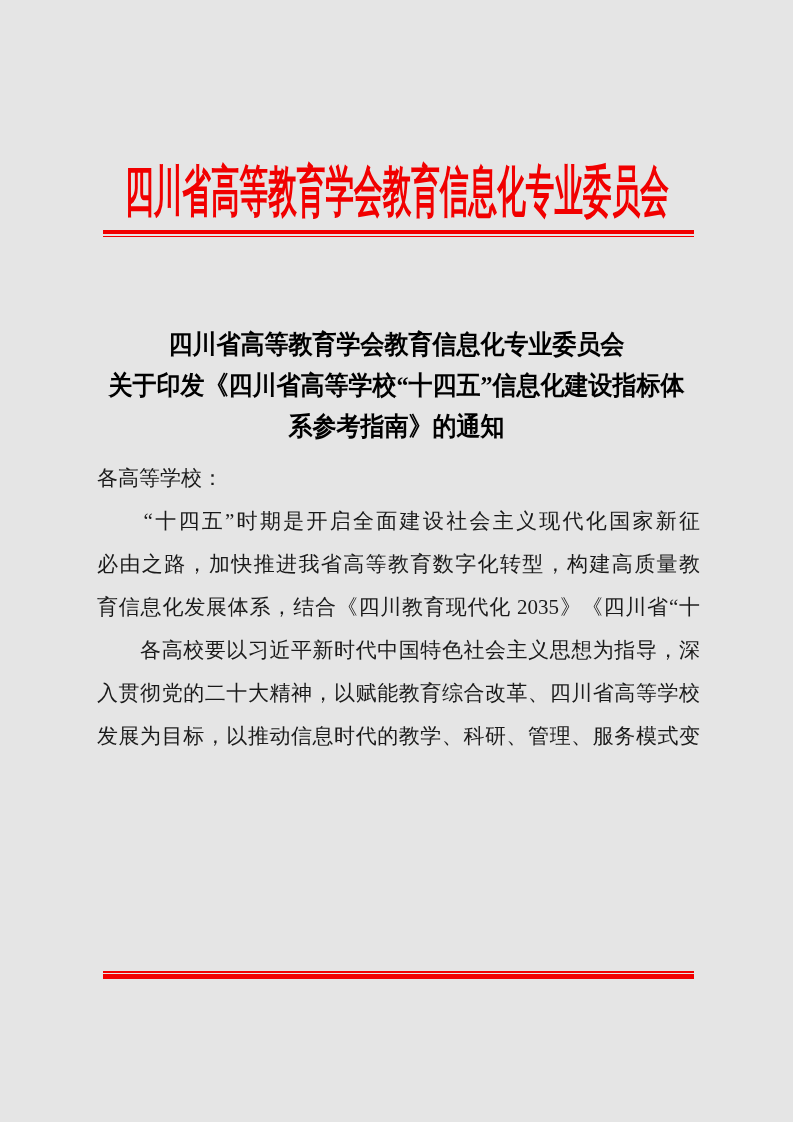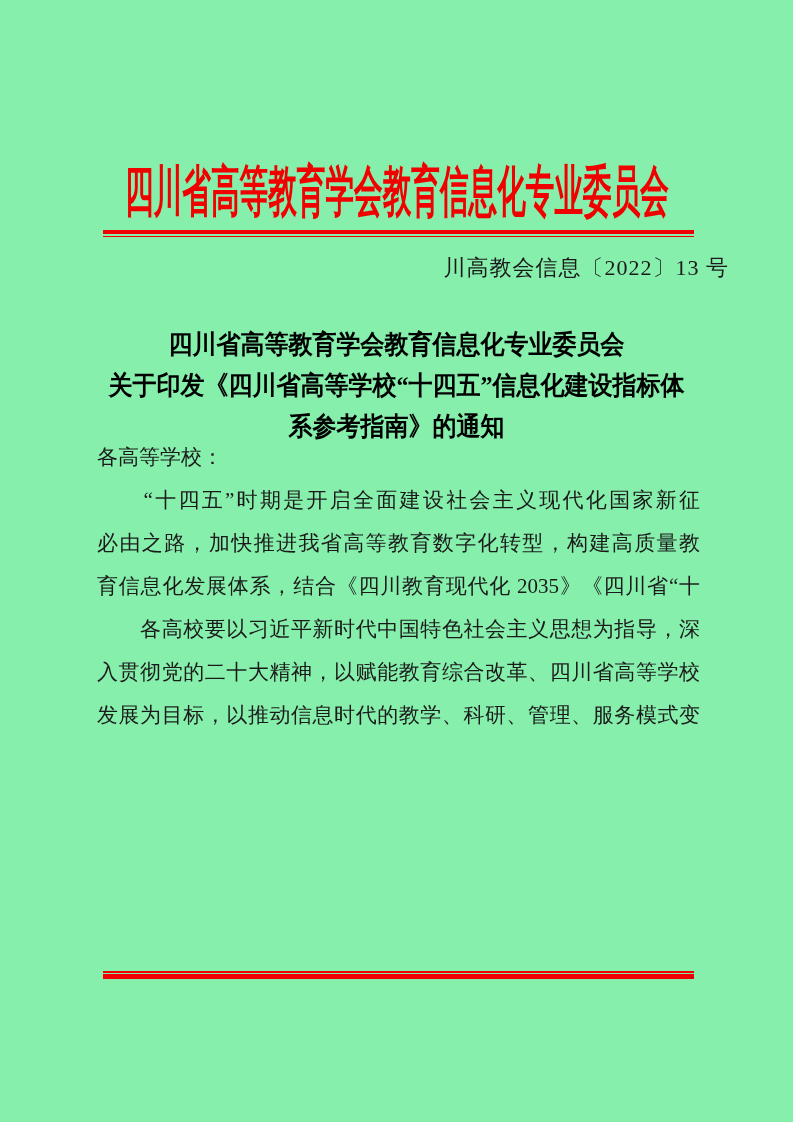--- a/index.html
+++ b/index.html
@@ -3,21 +3,21 @@
 <meta charset="utf-8">
 <style>
   html, body { margin: 0; padding: 0; background: #ffffff; }
   body {
     width: 793px; height: 1122px;
     font-family: "Liberation Serif", "DejaVu Serif", serif;
     position: relative; overflow: hidden;
   }
   .page {
     position: absolute; left: 0; top: 0;
-    width: 793px; height: 1122px; background: #86efac;
+    width: 793px; height: 1122px; background: #e5e5e5;
   }
 
   
   .red-head {
     position: absolute; top: 163px; left: 0; right: 0; height: 58px;
     display: flex; align-items: center; justify-content: center;
     overflow: visible;
   }
   .red-head-inner {
     display: inline-block;
@@ -45,41 +45,40 @@
   
   .doc-title {
     position: absolute; top: 324px; left: 56px; right: 56px;
     text-align: center; color: #000000;
     font-size: 24px; font-weight: bold; line-height: 41px;
   }
   .doc-title .t-line { white-space: nowrap; transform: scaleY(1.08); transform-origin: center; }
 
   
   .doc-body {
-    position: absolute; top: 436px; left: 97px; width: 603px;
+    position: absolute; top: 457px; left: 97px; width: 603px;
     font-size: 21px; line-height: 43px; color: #1a1a1a;
   }
   .doc-body .line { height: 43px; overflow: hidden; white-space: nowrap; }
   .doc-body .line.full { text-align: justify; text-align-last: justify; }
 </style>
 </head>
 <body>
 
 <div class="page">
 
   <div class="red-head">
     <span class="red-head-inner">四川省高等教育学会教育信息化专业委员会</span>
   </div>
 
   <div class="rule rule-top">
     <div class="bar-thick"></div>
     <div class="bar-thin"></div>
   </div>
 
-  <div class="doc-number">川高教会信息〔2022〕13 号</div>
 
   <div class="doc-title">
     <div class="t-line">四川省高等教育学会教育信息化专业委员会</div>
     <div class="t-line">关于印发《四川省高等学校“十四五”信息化建设指标体</div>
     <div class="t-line">系参考指南》的通知</div>
   </div>
 
   <div class="doc-body">
     <div class="line">各高等学校：</div>
     <div class="line full">　　“十四五”时期是开启全面建设社会主义现代化国家新征</div>

